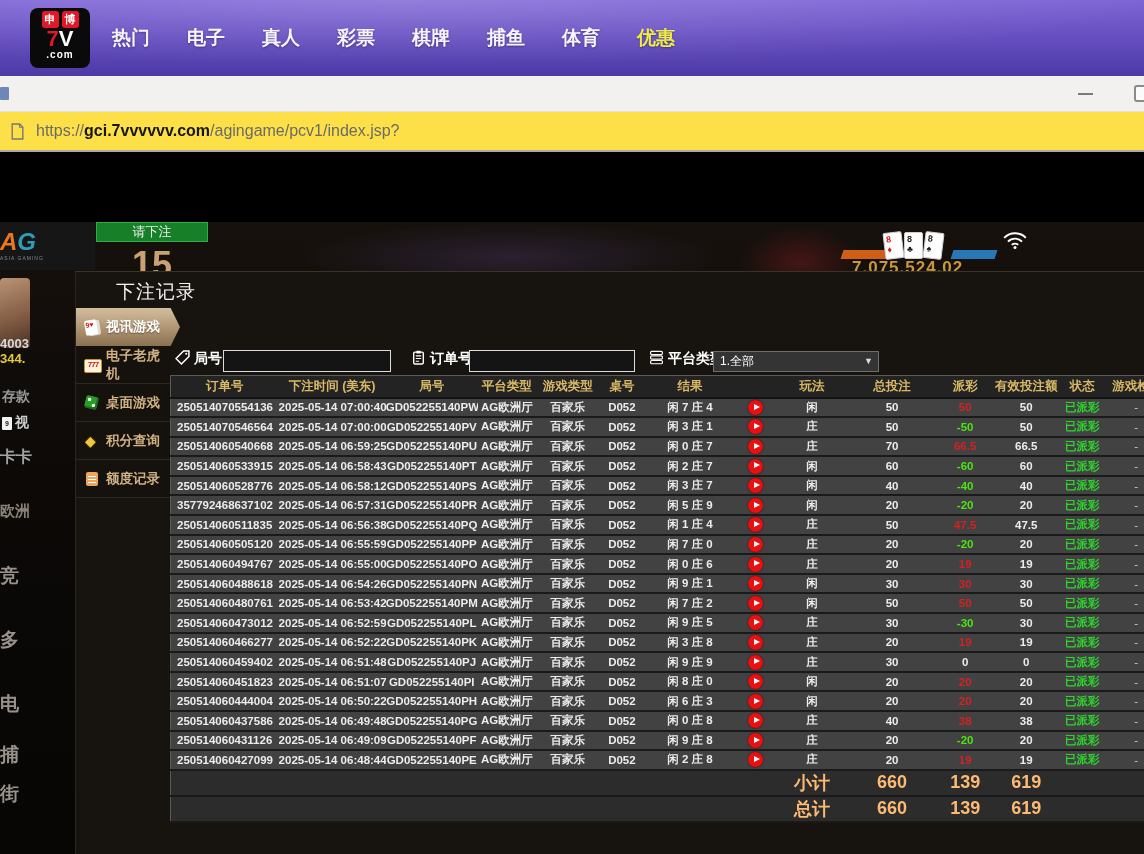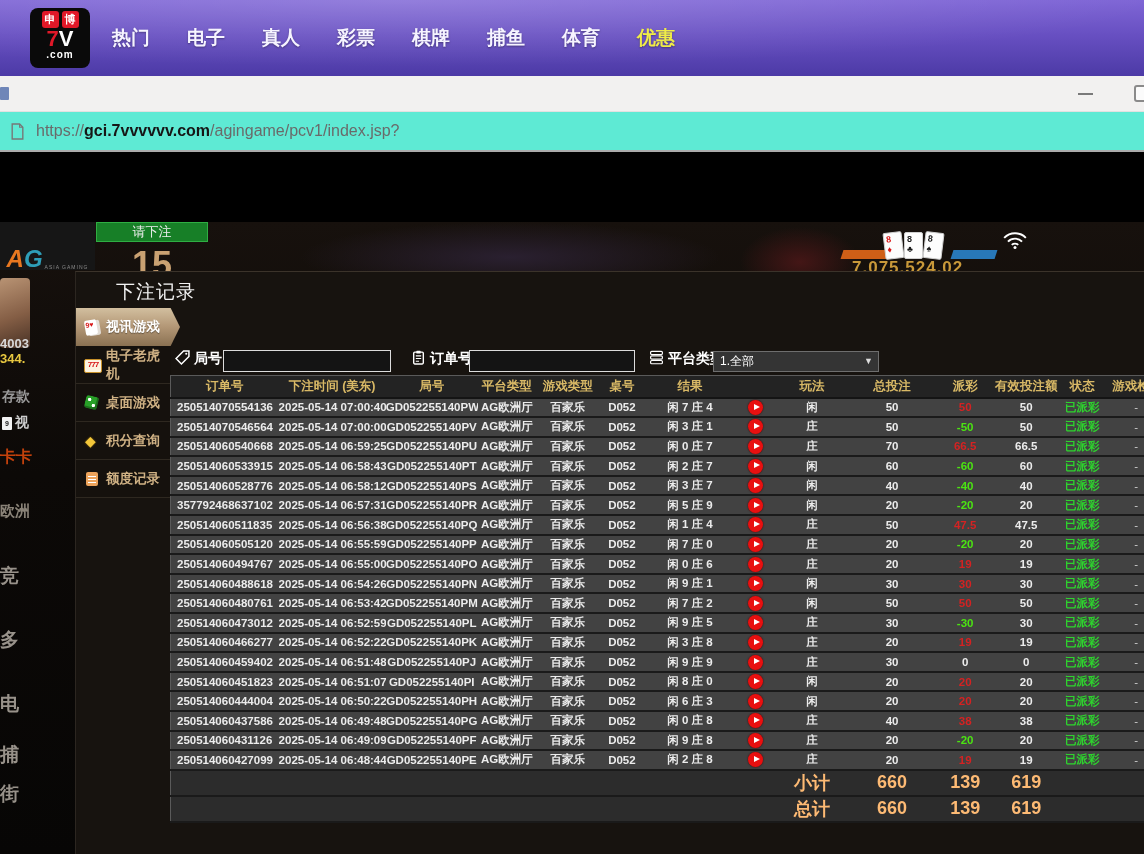--- a/index.html
+++ b/index.html
@@ -24,31 +24,31 @@
   .nav-item.hl { color:#f0ec48; }
 
   
   .titlebar { position:absolute; left:0; top:76px; width:1144px; height:36px; background:#f2f1f0; border-bottom:1px solid #e2e1e0; }
   .fav { position:absolute; left:0; top:11px; width:9px; height:13px; background:#6f86b8; border-radius:1px; }
   .titletext { position:absolute; left:20px; top:9px; font-size:15px; color:#5c5c5c; }
   .win-min { position:absolute; left:1078px; top:93px; width:15px; height:2px; background:#7a7a7a; }
   .win-max { position:absolute; left:1134px; top:85px; width:18px; height:17px; border:2px solid #8a8a8a; border-radius:3px; background:#fbfbfb; }
 
   
-  .urlbar { position:absolute; left:0; top:112px; width:1144px; height:40px; background:#5eead4; border-bottom:2px solid #ababab; }
+  .urlbar { position:absolute; left:0; top:112px; width:1144px; height:40px; background:#fde047; border-bottom:2px solid #ababab; }
   .page-ic { position:absolute; left:10px; top:11px; }
   .urltext { position:absolute; left:36px; top:10px; font-size:16px; color:#6a6a6a; white-space:nowrap; }
   .urltext .dom { color:#161616; font-weight:bold; }
 
   
   .scene { position:absolute; left:0; top:222px; width:1144px; height:632px;
     background:linear-gradient(180deg,#17110d 0%, #0c0907 40%, #070605 100%); }
   .scene .blob1{position:absolute;left:300px;top:0;width:420px;height:70px;background:radial-gradient(closest-side,#2a2030,transparent);}
   .scene .blob2{position:absolute;left:740px;top:5px;width:120px;height:70px;background:radial-gradient(closest-side,#441616,transparent);}
-  .aglogo { position:absolute; left:0; top:0; width:95px; height:48px; background:#161616; display:flex; align-items:flex-end; justify-content:center; gap:2px; flex-direction:row;}
+  .aglogo { position:absolute; left:0; top:0; width:95px; height:48px; background:#161616; display:flex; align-items:flex-start; justify-content:center; gap:2px; flex-direction:column;}
   .aglogo .ag { font-size:24px; font-weight:900; font-style:italic; line-height:22px;}
   .aglogo .ag .a{color:#e87820;} .aglogo .ag .g{color:#2e9eb8;}
   .aglogo .cap { font-size:5px; color:#8a8a8a; letter-spacing:1px; }
   .betbar { position:absolute; left:96px; top:0; width:112px; height:20px; background:#177f27; border:1px solid #2fae43;
     color:#efefef; font-size:13px; text-align:center; line-height:18px; }
   .count15 { position:absolute; left:120px; top:22px; width:64px; text-align:center; color:#c9a172; font-size:36px; font-weight:bold; }
   .jackpot { position:absolute; left:852px; top:36px; color:#c9993a; font-size:17px; font-weight:bold; letter-spacing:1px; }
   .bar-orange { position:absolute; left:842px; top:28px; width:50px; height:9px; background:#cf5f17; transform:skewX(-18deg); }
   .bar-blue { position:absolute; left:952px; top:28px; width:44px; height:9px; background:#2878b8; transform:skewX(-18deg); }
   .cards { position:absolute; left:884px; top:10px; display:flex; gap:1px; }
@@ -201,21 +201,21 @@
       <div><span class="lab">账户余额:</span> <span class="v-bal">344.0</span></div>
       <div><span class="lab">桌台编号:</span> <span class="v-tbl">百家乐</span></div>
     </div>
   </div>
   <div class="face" style="top:278px"></div>
   <div id="fragments">
       <span class="frag" style="left: 0px; top: 336px; color: rgb(216, 216, 216); font-size: 13px;">4003</span>
       <span class="frag" style="left: 0px; top: 351px; color: rgb(232, 200, 64); font-size: 13px;">344.</span>
       <span class="frag" style="left: 2px; top: 388px; color: rgb(154, 154, 154); font-size: 14px;">存款</span>
       <span class="frag" style="left: 2px; top: 414px; color: rgb(204, 204, 204); font-size: 14px;"><span class="mini-card">9</span>视</span>
-      <span class="frag" style="left: 0px; top: 447px; color: #c2410c; font-size: 16px;">卡卡</span>
+      <span class="frag" style="left: 0px; top: 447px; color: #a3a3a3; font-size: 16px;">卡卡</span>
       <span class="frag" style="left: 0px; top: 502px; color: rgb(138, 131, 120); font-size: 15px;">欧洲</span>
       <span class="frag" style="left: 0px; top: 563px; color: rgb(152, 146, 138); font-size: 19px;">竞</span>
       <span class="frag" style="left: 0px; top: 627px; color: rgb(152, 146, 138); font-size: 19px;">多</span>
       <span class="frag" style="left: 0px; top: 691px; color: rgb(152, 146, 138); font-size: 19px;">电</span>
       <span class="frag" style="left: 0px; top: 742px; color: rgb(152, 146, 138); font-size: 19px;">捕</span>
       <span class="frag" style="left: 0px; top: 781px; color: rgb(152, 146, 138); font-size: 19px;">街</span>
     </div>
 
   <div class="modal">
     <div class="modal-title">下注记录</div>

